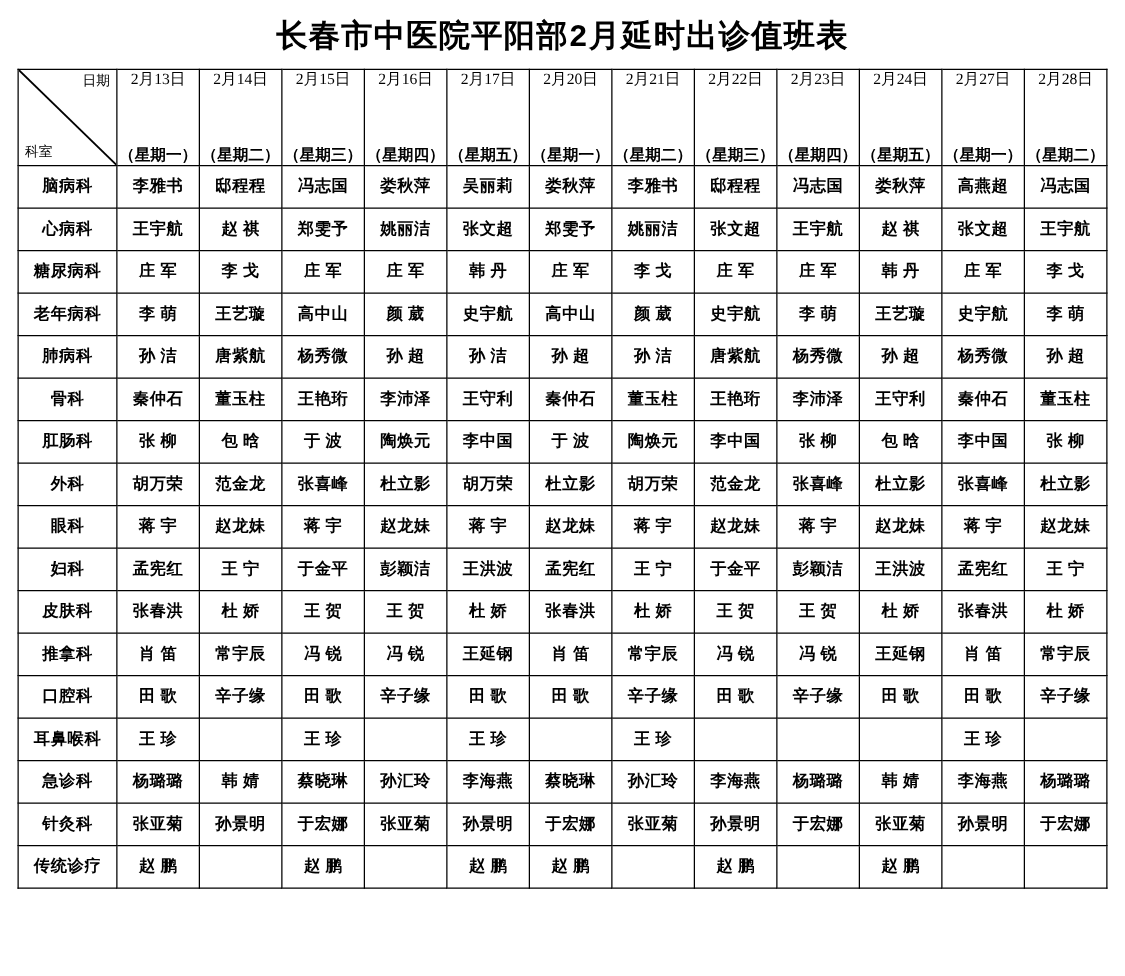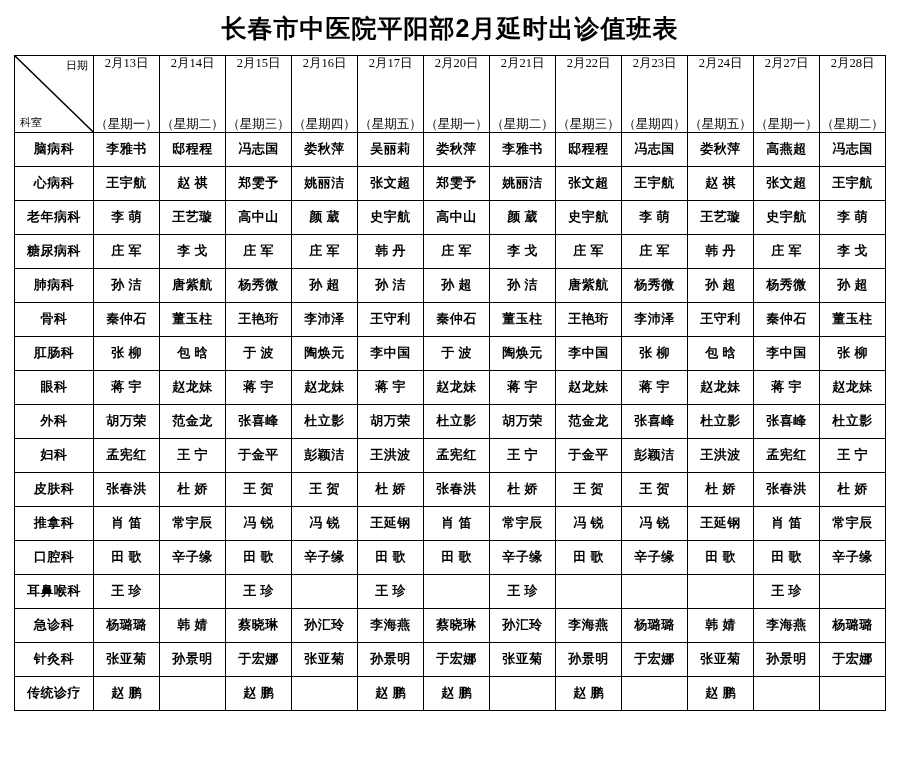--- a/index.html
+++ b/index.html
@@ -21,21 +21,21 @@
     padding: 0;
     position: relative;
   }
   .title {
     text-align: center;
     font-size: 25px;
     font-weight: bold;
     letter-spacing: 1px;
     padding-top: 12px;
     padding-bottom: 10px;
-    font-family: Liberation Sans, sans-serif;
+    font-family: Liberation Mono, monospace;
   }
   table.schedule {
     border-collapse: collapse;
     margin: 0 auto;
     width: 872px;
     table-layout: fixed;
   }
   table.schedule td, table.schedule th {
     border: 1px solid #000000;
     text-align: center;
@@ -81,21 +81,21 @@
     text-align: right;
   }
   .hdr-date {
     display: block;
     font-size: 12.5px;
     font-weight: normal;
   }
   .hdr-week {
     display: block;
     font-size: 12.5px;
-    font-weight: normal;
+    font-weight: bold;
     margin-top: 47px;
   }
   td.dept {
     width: 78px;
     font-size: 14.5px;
     font-weight: bold;
     letter-spacing: 0.5px;
   }
   td.name {
     width: 66px;
@@ -198,50 +198,50 @@
           <td class="name">张文超</td>
           <td class="name">郑雯予</td>
           <td class="name">姚丽洁</td>
           <td class="name">张文超</td>
           <td class="name">王宇航</td>
           <td class="name">赵 祺</td>
           <td class="name">张文超</td>
           <td class="name">王宇航</td>
         </tr>
         <tr>
+          <td class="dept">糖尿病科</td>
+          <td class="name">庄 军</td>
+          <td class="name">李 戈</td>
+          <td class="name">庄 军</td>
+          <td class="name">庄 军</td>
+          <td class="name">韩 丹</td>
+          <td class="name">庄 军</td>
+          <td class="name">李 戈</td>
+          <td class="name">庄 军</td>
+          <td class="name">庄 军</td>
+          <td class="name">韩 丹</td>
+          <td class="name">庄 军</td>
+          <td class="name">李 戈</td>
+        </tr>
+        <tr>
           <td class="dept">老年病科</td>
           <td class="name">李 萌</td>
           <td class="name">王艺璇</td>
           <td class="name">高中山</td>
           <td class="name">颜 葳</td>
           <td class="name">史宇航</td>
           <td class="name">高中山</td>
           <td class="name">颜 葳</td>
           <td class="name">史宇航</td>
           <td class="name">李 萌</td>
           <td class="name">王艺璇</td>
           <td class="name">史宇航</td>
           <td class="name">李 萌</td>
         </tr>
         <tr>
-          <td class="dept">糖尿病科</td>
-          <td class="name">庄 军</td>
-          <td class="name">李 戈</td>
-          <td class="name">庄 军</td>
-          <td class="name">庄 军</td>
-          <td class="name">韩 丹</td>
-          <td class="name">庄 军</td>
-          <td class="name">李 戈</td>
-          <td class="name">庄 军</td>
-          <td class="name">庄 军</td>
-          <td class="name">韩 丹</td>
-          <td class="name">庄 军</td>
-          <td class="name">李 戈</td>
-        </tr>
-        <tr>
           <td class="dept">肺病科</td>
           <td class="name">孙 洁</td>
           <td class="name">唐紫航</td>
           <td class="name">杨秀微</td>
           <td class="name">孙 超</td>
           <td class="name">孙 洁</td>
           <td class="name">孙 超</td>
           <td class="name">孙 洁</td>
           <td class="name">唐紫航</td>
           <td class="name">杨秀微</td>
@@ -273,50 +273,50 @@
           <td class="name">李中国</td>
           <td class="name">于 波</td>
           <td class="name">陶焕元</td>
           <td class="name">李中国</td>
           <td class="name">张 柳</td>
           <td class="name">包 晗</td>
           <td class="name">李中国</td>
           <td class="name">张 柳</td>
         </tr>
         <tr>
-          <td class="dept">眼科</td>
-          <td class="name">蒋 宇</td>
-          <td class="name">赵龙妹</td>
-          <td class="name">蒋 宇</td>
-          <td class="name">赵龙妹</td>
-          <td class="name">蒋 宇</td>
-          <td class="name">赵龙妹</td>
-          <td class="name">蒋 宇</td>
-          <td class="name">赵龙妹</td>
-          <td class="name">蒋 宇</td>
-          <td class="name">赵龙妹</td>
-          <td class="name">蒋 宇</td>
-          <td class="name">赵龙妹</td>
-        </tr>
-        <tr>
           <td class="dept">外科</td>
           <td class="name">胡万荣</td>
           <td class="name">范金龙</td>
           <td class="name">张喜峰</td>
           <td class="name">杜立影</td>
           <td class="name">胡万荣</td>
           <td class="name">杜立影</td>
           <td class="name">胡万荣</td>
           <td class="name">范金龙</td>
           <td class="name">张喜峰</td>
           <td class="name">杜立影</td>
           <td class="name">张喜峰</td>
           <td class="name">杜立影</td>
         </tr>
         <tr>
+          <td class="dept">眼科</td>
+          <td class="name">蒋 宇</td>
+          <td class="name">赵龙妹</td>
+          <td class="name">蒋 宇</td>
+          <td class="name">赵龙妹</td>
+          <td class="name">蒋 宇</td>
+          <td class="name">赵龙妹</td>
+          <td class="name">蒋 宇</td>
+          <td class="name">赵龙妹</td>
+          <td class="name">蒋 宇</td>
+          <td class="name">赵龙妹</td>
+          <td class="name">蒋 宇</td>
+          <td class="name">赵龙妹</td>
+        </tr>
+        <tr>
           <td class="dept">妇科</td>
           <td class="name">孟宪红</td>
           <td class="name">王 宁</td>
           <td class="name">于金平</td>
           <td class="name">彭颖洁</td>
           <td class="name">王洪波</td>
           <td class="name">孟宪红</td>
           <td class="name">王 宁</td>
           <td class="name">于金平</td>
           <td class="name">彭颖洁</td>

